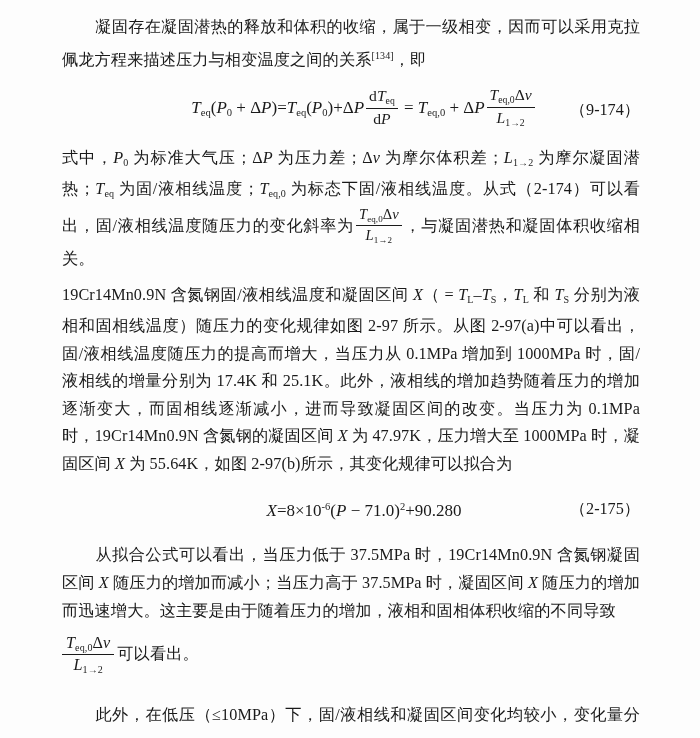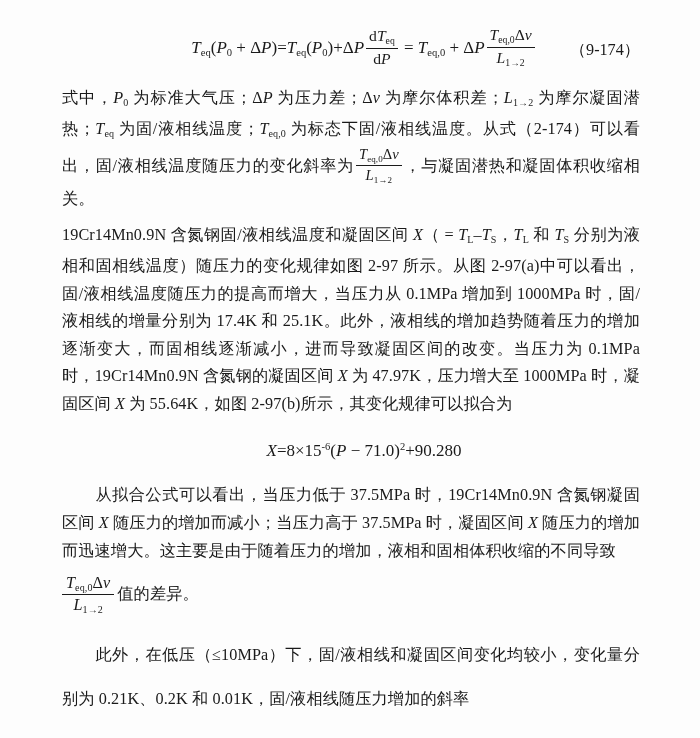--- a/index.html
+++ b/index.html
@@ -131,20 +131,21 @@
   .spacer-14 { height: 14px; }
   .spacer-16 { height: 16px; }
   .nowrap { white-space: nowrap; margin-left: 26px; }
 </style>
 </head>
 <body>
 
 <div class="page">
   <div class="body-col">
 
+    <p class="para"><span class="indent-sp"></span><span>凝固存在凝固潜热的释放和体积的收缩，属于一级相变，因而可以采用克拉佩龙方程来描述压力与相变温度之间的关系</span><span class="cite">[134]</span><span>，即</span></p>
 
     <div class="spacer-12"></div>
 
     <div class="eq-row tall-line">
       <div class="eq-center">
         <span class="mi nowrap"><span>T</span><sub>eq</sub><span class="mup">(</span><span>P</span><sub>0</sub><span class="mup"> + </span><span class="mup">Δ</span><span>P</span><span class="mup">)</span><span class="mup">=</span><span>T</span><sub>eq</sub><span class="mup">(</span><span>P</span><sub>0</sub><span class="mup">)</span><span class="mup">+</span><span class="mup">Δ</span><span>P</span><span class="frac small"><span class="num"><span class="mup">d</span><span>T</span><sub>eq</sub></span><span class="den"><span class="mup">d</span><span>P</span></span></span><span class="mup"> = </span><span>T</span><sub>eq,0</sub><span class="mup"> + </span><span class="mup">Δ</span><span>P</span><span class="frac small"><span class="num"><span>T</span><sub>eq,0</sub><span class="mup">Δ</span><span>v</span></span><span class="den"><span>L</span><sub>1→2</sub></span></span></span>
       </div>
       <span class="eq-num">（9-174）</span>
     </div>
 
@@ -153,30 +154,31 @@
     <p class="para"><span>式中，</span><span class="mi"><span>P</span><sub>0</sub></span><span> 为标准大气压；</span><span class="mi"><span class="mup">Δ</span><span>P</span></span><span> 为压力差；</span><span class="mi"><span class="mup">Δ</span><span>v</span></span><span> 为摩尔体积差；</span><span class="mi"><span>L</span><sub>1→2</sub></span><span> 为摩尔凝固潜热；</span><span class="mi"><span>T</span><sub>eq</sub></span><span> 为固/液相线温度；</span><span class="mi"><span>T</span><sub>eq,0</sub></span><span> 为标态下固/液相线温度。从式（2-174）可以看出，固/液相线温度随压力的变化斜率为</span><span class="frac frac-inline"><span class="num mi"><span>T</span><sub>eq,0</sub><span class="mup">Δ</span><span>v</span></span><span class="den mi"><span>L</span><sub>1→2</sub></span></span><span>，与凝固潜热和凝固体积收缩相关。</span></p>
 
     <div class="spacer-8"></div>
 
     <p class="para"><span>19Cr14Mn0.9N 含氮钢固/液相线温度和凝固区间 </span><span class="mi">X</span><span>（ = </span><span class="mi"><span>T</span><sub>L</sub></span><span>–</span><span class="mi"><span>T</span><sub>S</sub></span><span>，</span><span class="mi"><span>T</span><sub>L</sub></span><span> 和 </span><span class="mi"><span>T</span><sub>S</sub></span><span> 分别为液相和固相线温度）随压力的变化规律如图 2-97 所示。从图 2-97(a)中可以看出，固/液相线温度随压力的提高而增大，当压力从 0.1MPa 增加到 1000MPa 时，固/液相线的增量分别为 17.4K 和 25.1K。此外，液相线的增加趋势随着压力的增加逐渐变大，而固相线逐渐减小，进而导致凝固区间的改变。当压力为 0.1MPa 时，19Cr14Mn0.9N 含氮钢的凝固区间 </span><span class="mi">X</span><span> 为 47.97K，压力增大至 1000MPa 时，凝固区间 </span><span class="mi">X</span><span> 为 55.64K，如图 2-97(b)所示，其变化规律可以拟合为</span></p>
 
     <div class="spacer-14"></div>
 
     <div class="eq-row" style="line-height:30px">
       <div class="eq-center">
-        <span class="mi nowrap"><span>X</span><span class="mup">=8×15</span><sup>-6</sup><span class="mup">(</span><span>P</span><span class="mup"> − 71.0)</span><sup>2</sup><span class="mup">+90.280</span></span>
+        <span class="mi nowrap"><span>X</span><span class="mup">=8×10</span><sup>-6</sup><span class="mup">(</span><span>P</span><span class="mup"> − 71.0)</span><sup>2</sup><span class="mup">+90.280</span></span>
       </div>
+      <span class="eq-num">（2-175）</span>
     </div>
 
     <div class="spacer-16"></div>
 
     <p class="para"><span class="indent-sp"></span><span>从拟合公式可以看出，当压力低于 37.5MPa 时，19Cr14Mn0.9N 含氮钢凝固区间 </span><span class="mi">X</span><span> 随压力的增加而减小；当压力高于 37.5MPa 时，凝固区间 </span><span class="mi">X</span><span> 随压力的增加而迅速增大。这主要是由于随着压力的增加，液相和固相体积收缩的不同导致</span></p>
 
     <div style="height:6px"></div>
 
-    <p class="para" style="line-height:46px"><span class="blockfrac"><span class="num mi"><span>T</span><sub>eq,0</sub><span class="mup">Δ</span><span>v</span></span><span class="den mi"><span>L</span><sub>1→2</sub></span></span><span>值的差异。</span></p>
+    <p class="para" style="line-height:46px"><span class="blockfrac"><span class="num mi"><span>T</span><sub>eq,0</sub><span class="mup">Δ</span><span>v</span></span><span class="den mi"><span>L</span><sub>1→2</sub></span></span><span>可以看出。</span></p>
 
     <div class="spacer-16"></div>
 
     <p class="para" style="line-height:44px"><span class="indent-sp"></span><span>此外，在低压（≤10MPa）下，固/液相线和凝固区间变化均较小，变化量分别为 0.21K、0.2K 和 0.01K，固/液相线随压力增加的斜率</span></p>
 
   </div>
 </div>
 
 </body></html>

